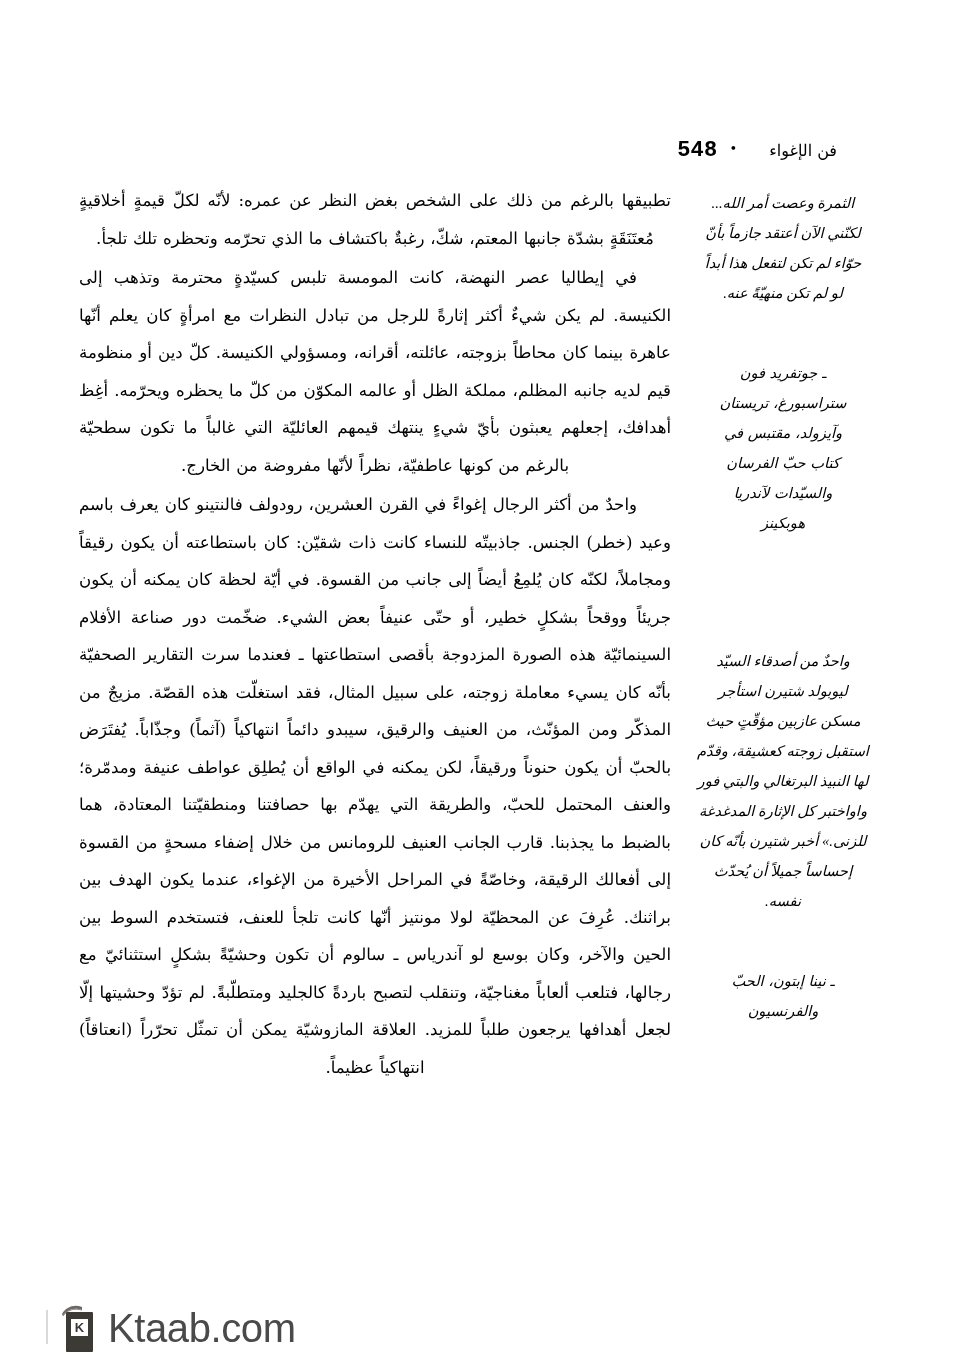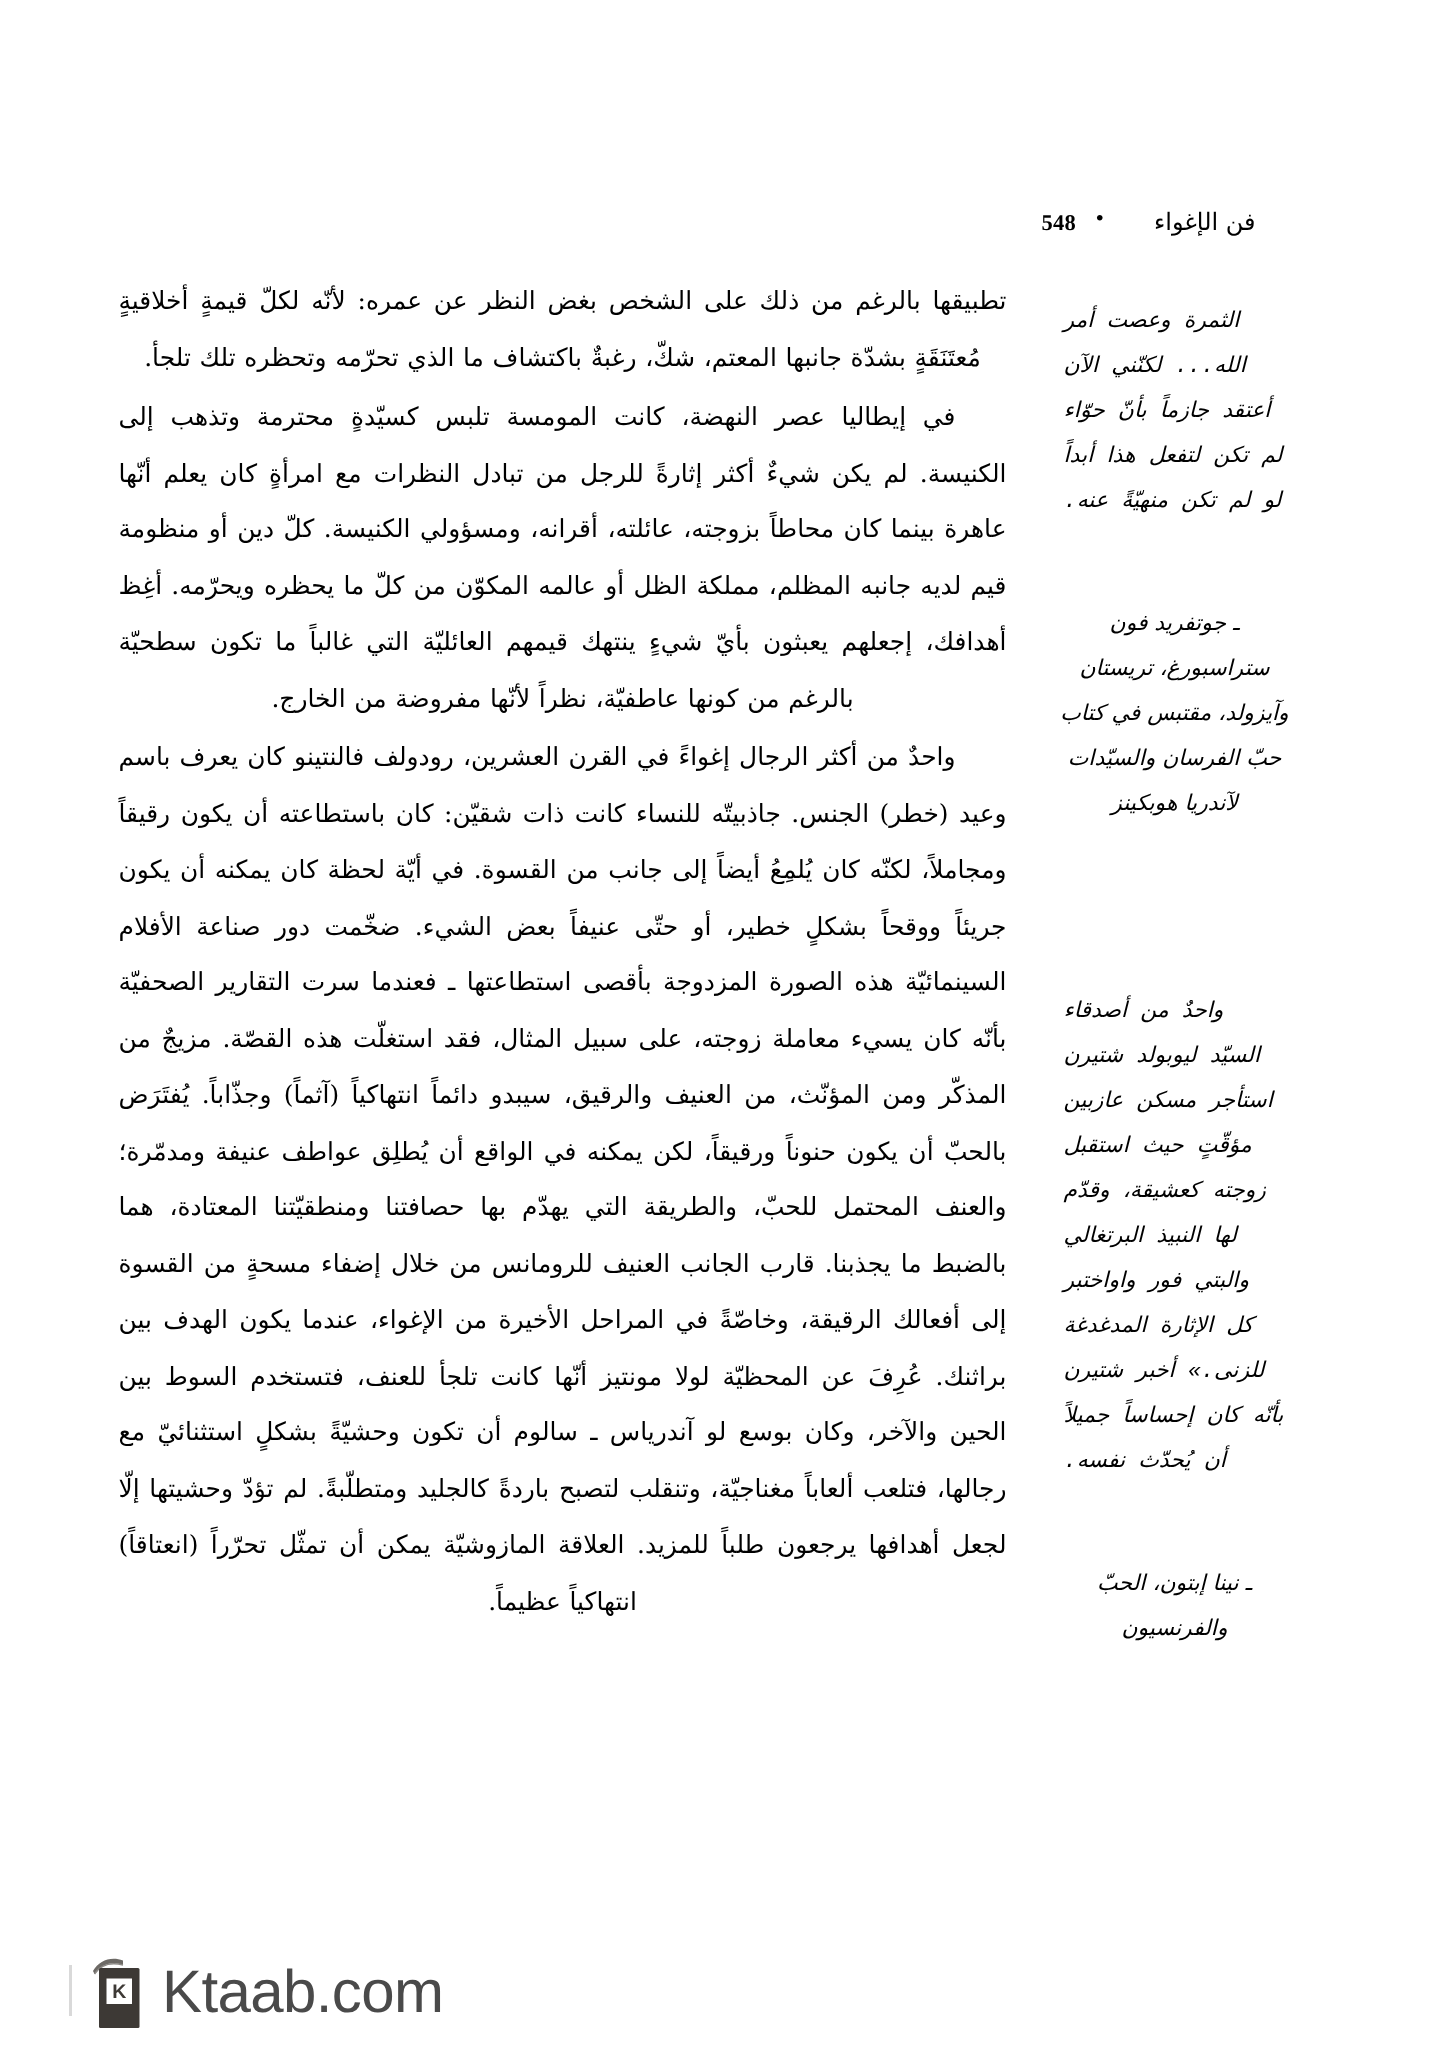--- a/index.html
+++ b/index.html
@@ -26,22 +26,22 @@
     display: flex;
     flex-direction: row;
     align-items: baseline;
     gap: 12px;
     font-family: "DejaVu Serif", serif;
     font-size: 16.5px;
     letter-spacing: 0.2px;
     white-space: nowrap;
   }
   .running-head .page-number {
-    font-family: Liberation Serif, serif;
-    font-size: 15px;
+    font-family: Liberation Mono, monospace;
+    font-size: 22px;
     font-weight: 600;
   }
   .running-head .sep-dot {
     font-size: 13px;
     line-height: 1;
     position: relative;
     top: -3px;
   }
   .running-head .book-title {
     font-size: 16px;
@@ -82,35 +82,35 @@
     margin: 0 0 2px 0;
     text-indent: 34px;
     word-spacing: 0.5px;
     -webkit-font-feature-settings: "liga" 1;
   }
   .body-par.no-indent { text-indent: 0; }
   .body-par.last-right { text-align-last: right; }
 
   
   .margin-note {
-    font-family: Liberation Mono, monospace;
+    font-family: Liberation Serif, serif;
     font-style: italic;
     font-size: 14.6px;
     line-height: 30px;
-    text-align: left;
+    text-align: center;
     color: #000;
-    margin: 12px;
+    margin: 0;
   }
   .margin-attrib {
     font-family: "DejaVu Serif", serif;
     font-style: italic;
     font-size: 14.6px;
     line-height: 30px;
     text-align: center;
-    margin: 5px;
+    margin: 16px;
   }
   .spacer-note-1 { height: 34px; }
   .spacer-note-2 { height: 92px; }
   .spacer-note-3 { height: 34px; }
 
   
   .footer-logo {
     position: absolute;
     left: 62px;
     bottom: 18px;

